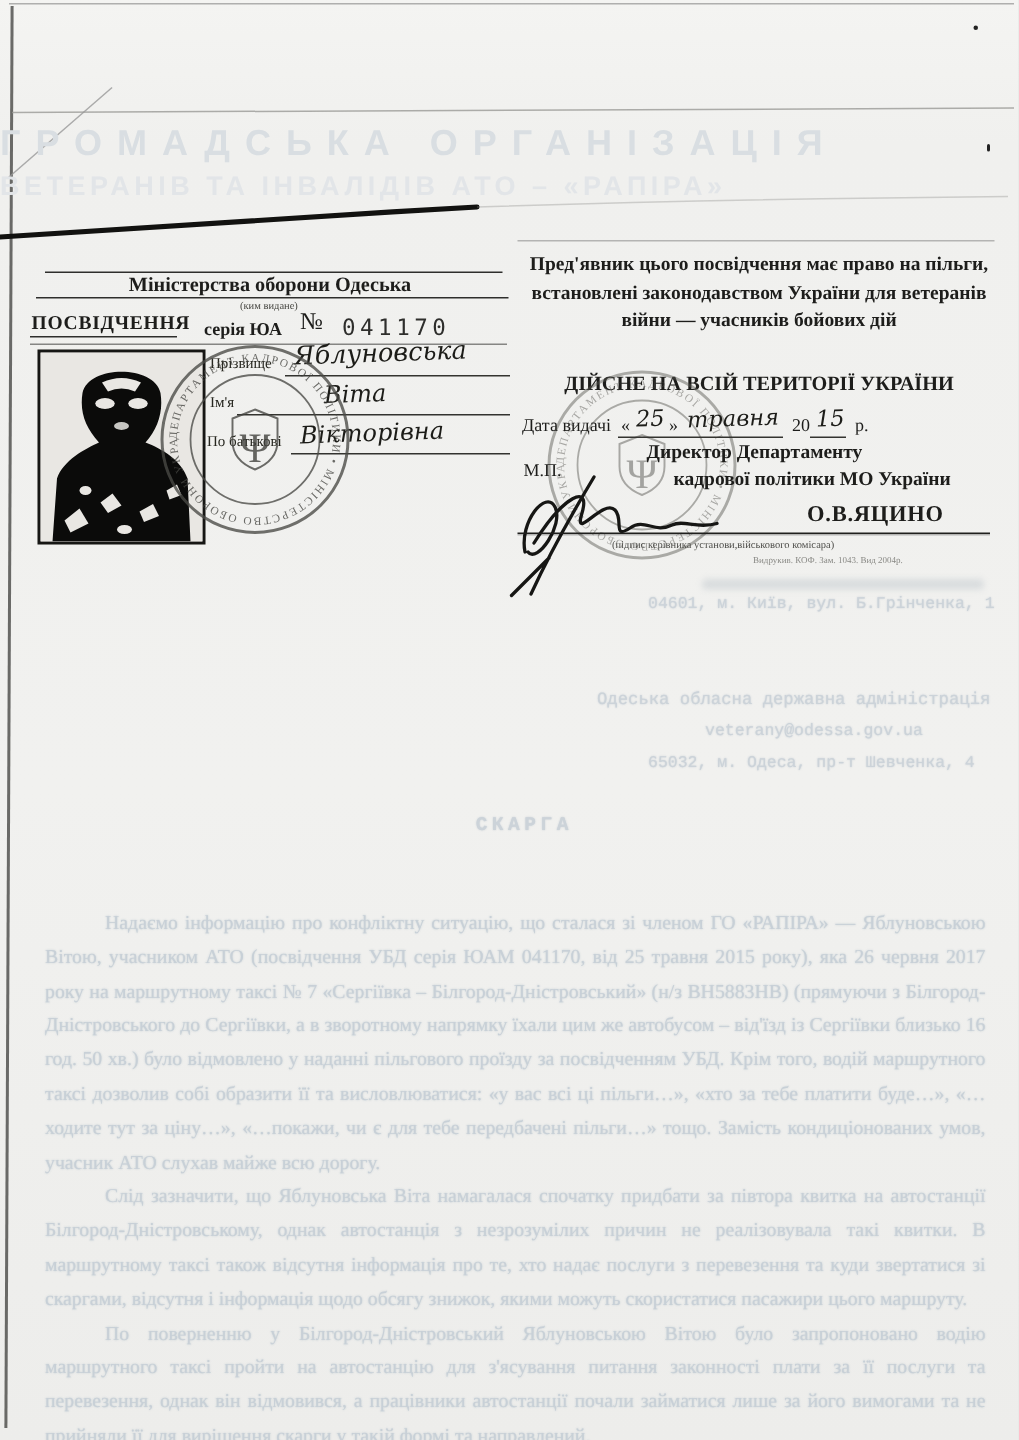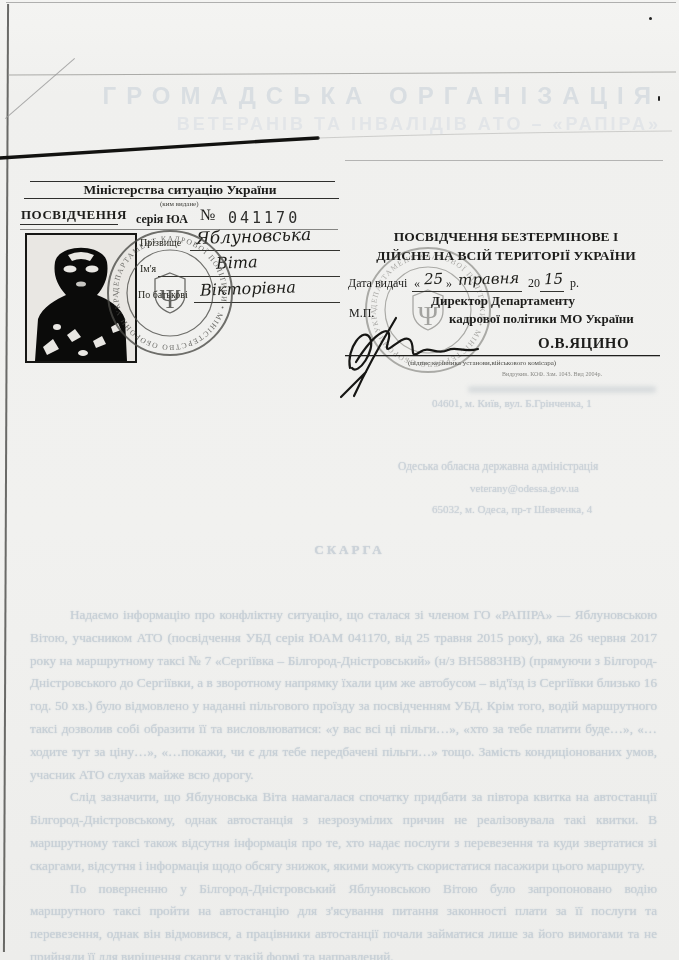--- a/index.html
+++ b/index.html
@@ -8,21 +8,21 @@
     background:linear-gradient(180deg,#f4f4f2 0%,#f0f0ee 10%,#f1f1ef 55%,#ededeb 100%);
     font-family:"Liberation Serif",serif;color:#1d1d1b;}
   .abs{position:absolute;}
   
   .edge-left{left:5px;top:4px;width:2px;height:948px;background:#3c3c3a;opacity:.75;transform:rotate(.25deg);}
   .edge-top{left:6px;top:2px;width:670px;height:1px;background:#777;opacity:.55;}
   .crease-h{left:8px;top:73px;width:668px;height:1px;background:#9a9a96;opacity:.8;transform:rotate(-.25deg);}
   .corner-diag{left:-6px;top:88px;width:92px;height:1px;background:#999;transform:rotate(-41deg);opacity:.8;}
   .noise-dot{background:#222;border-radius:50%;}
   
-  .wm{width:661px;text-align:right;font-family:"Liberation Sans",sans-serif;font-weight:bold;}
+  .wm{width:661px;text-align:left;font-family:"Liberation Sans",sans-serif;font-weight:bold;}
   .wm1{top:82px;font-size:24px;letter-spacing:10px;color:#d9dee2;}
   .wm2{top:114px;font-size:18px;letter-spacing:3px;color:#e2e5e8;}
   
   .issuer{width:316px;left:22px;text-align:center;font-weight:bold;font-size:13.5px;}
   .uline{height:1px;background:#2e2e2c;}
   .tiny{font-size:7px;color:#44443f;}
   .doc-type{font-weight:bold;font-size:13px;letter-spacing:.5px;}
   .serial-label{font-weight:bold;font-size:12px;}
   .num-sign{font-size:16px;}
   .serial-num{font-family:"DejaVu Sans Mono",monospace;font-size:15px;letter-spacing:3px;color:#2e2e2c;}
@@ -34,21 +34,21 @@
   
   .rights{left:350px;top:167px;width:312px;text-align:center;font-size:13px;font-weight:600;line-height:18.5px;}
   .validity{left:350px;width:312px;text-align:center;font-weight:bold;font-size:13.5px;line-height:19px;}
   .r-sm{font-size:12px;}
   .bold13{font-weight:bold;font-size:13px;padding-left:19px;}
   .sig-line{left:345px;top:355px;width:315px;height:1px;background:#1f1f1d;box-shadow:0 1px 0 rgba(0,0,0,.25);}
   .signer-name{left:538px;top:335px;font-weight:bold;font-size:15px;letter-spacing:.5px;}
   .sig-caption{left:408px;top:359px;font-size:7px;color:#4c4c48;}
   .print-note{left:502px;top:371px;font-size:6px;color:#8a8a86;}
   
-  .faint{color:#ccd3d9;text-shadow:0 0 1.2px rgba(190,200,208,.9);}
+  .faint{color:#ccd3d9;text-shadow:0 0 1.2px rgba(190,200,208,.9);font-family:Liberation Mono, monospace;}
   .smudge{left:468px;top:386px;width:188px;height:7px;background:#bcc4ca;opacity:.45;filter:blur(2px);border-radius:3px;}
   .complaint-title{left:0;top:542px;width:679px;text-align:center;font-size:13px;letter-spacing:3px;font-weight:600;margin-left:10px;}
   .body-text{left:30px;top:574px;width:627px;font-size:13.2px;line-height:22.8px;text-align:justify;
     color:#c8d0d7;text-shadow:0 0 1.3px rgba(185,197,206,.85);margin-top:30px;}
   .body-text p{margin:0;text-indent:40px;}
 </style>
 </head>
 <body>
 
 <div id="page">
@@ -61,21 +61,21 @@
   <div class="abs noise-dot" style="left:658px;top:96px;width:2px;height:5px;border-radius:1px;"></div>
   <svg class="abs" style="left:0;top:124px;" width="679" height="44">
     <path d="M0,34 C100,28 210,20 318,14" fill="none" stroke="#121210" stroke-width="3.4" stroke-linecap="round"></path>
     <path d="M318,14 C440,10 560,8 672,7" fill="none" stroke="#8a8a86" stroke-width="1" opacity=".35"></path>
   </svg>
 
   <div class="abs wm wm1">ГРОМАДСЬКА ОРГАНІЗАЦІЯ</div>
   <div class="abs wm wm2">ВЕТЕРАНІВ ТА ІНВАЛІДІВ АТО – «РАПІРА»</div>
 
   <div class="abs uline" style="left:30px;top:181px;width:305px;"></div>
-  <div class="abs issuer" style="top:182px;">Міністерства ситуацію України</div>
+  <div class="abs issuer" style="top:182px;">Міністерства оборони Одеська</div>
   <div class="abs uline" style="left:24px;top:198px;width:315px;"></div>
   <div class="abs tiny" style="left:160px;top:200px;">(ким видане)</div>
 
   <div class="abs doc-type" style="left:21px;top:207px;">ПОСВІДЧЕННЯ</div>
   <div class="abs uline" style="left:20px;top:224px;width:98px;"></div>
   <div class="abs serial-label" style="left:136px;top:212px;">серія ЮА</div>
   <div class="abs num-sign" style="left:200px;top:206px;">№</div>
   <div class="abs serial-num" style="left:228px;top:209px;">041170</div>
   <div class="abs uline" style="left:20px;top:229px;width:318px;opacity:.55;"></div>
 
@@ -115,21 +115,21 @@
     <circle cx="70" cy="70" r="62" fill="none" stroke="#4a4a46" stroke-width="2"></circle>
     <circle cx="70" cy="70" r="43" fill="none" stroke="#4a4a46" stroke-width="1.2"></circle>
     <text font-size="7.6" letter-spacing="1.2" fill="#454541" font-family="Liberation Serif,serif">
       <textPath href="#ringL">ДЕПАРТАМЕНТ КАДРОВОЇ ПОЛІТИКИ • МІНІСТЕРСТВО ОБОРОНИ УКРАЇНИ •</textPath>
     </text>
     <path d="M70,50 l15,6 v15 q0,13 -15,19 q-15,-6 -15,-19 v-15 Z" fill="none" stroke="#454541" stroke-width="1.3"></path>
     <text x="70" y="85" text-anchor="middle" font-size="28" fill="#3d3d39">Ψ</text>
   </svg>
 
   <div class="abs" style="left:345px;top:160px;width:318px;height:1px;background:#777;opacity:.5;"></div>
-  <div class="abs validity" style="top:227px;">ПОСВІДЧЕННЯ БЕЗТЕРМІНОВЕ І</div>
+  <div class="abs rights">Пред'явник цього посвідчення має право на пільги, встановлені законодавством України для ветеранів війни — учасників бойових дій</div>
   <div class="abs validity" style="top:246px;">ДІЙСНЕ НА ВСІЙ ТЕРИТОРІЇ УКРАЇНИ</div>
 
   <svg class="stamp" style="left:358px;top:240px;opacity:.45;" width="140" height="140" viewBox="0 0 140 140">
     <defs>
         <path id="ringR" d="M70,70 m-52,0 a52,52 0 1,1 104,0 a52,52 0 1,1 -104,0"></path>
       </defs>
     <circle cx="70" cy="70" r="62" fill="none" stroke="#55554f" stroke-width="2"></circle>
     <circle cx="70" cy="70" r="43" fill="none" stroke="#55554f" stroke-width="1.2"></circle>
     <text font-size="7.6" letter-spacing="1.2" fill="#504f4a" font-family="Liberation Serif,serif">
       <textPath href="#ringR">ДЕПАРТАМЕНТ КАДРОВОЇ ПОЛІТИКИ • МІНІСТЕРСТВО ОБОРОНИ УКРАЇНИ •</textPath>

